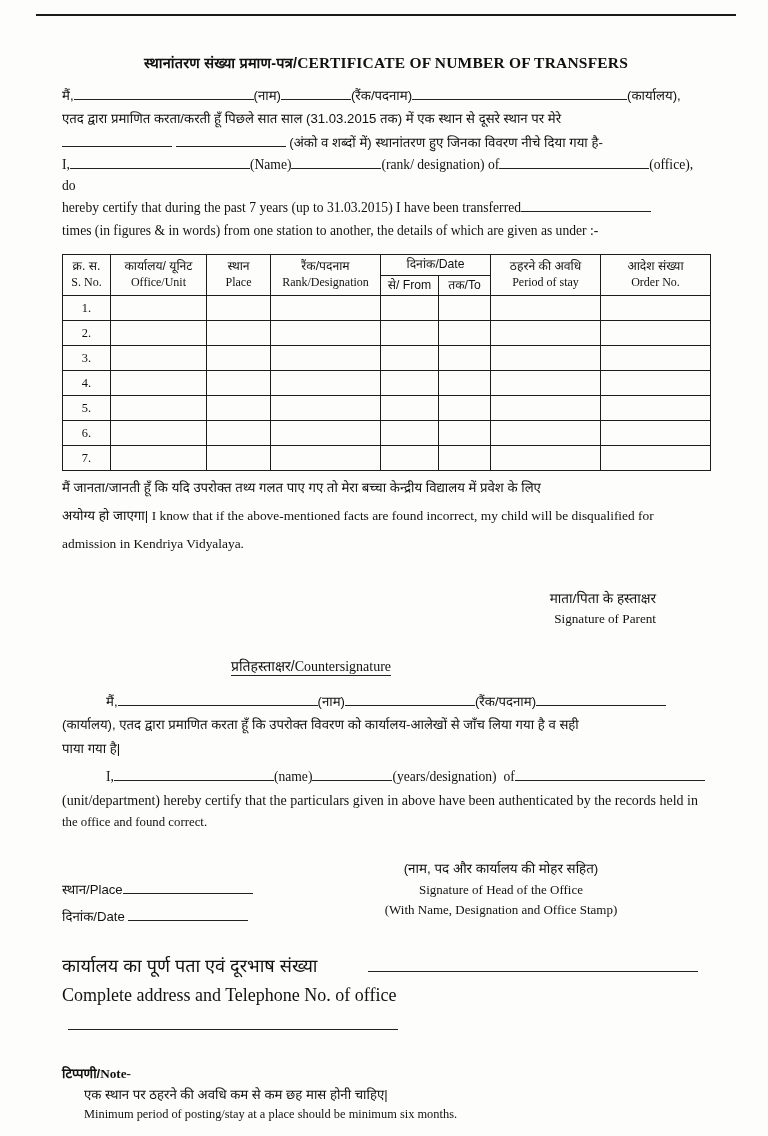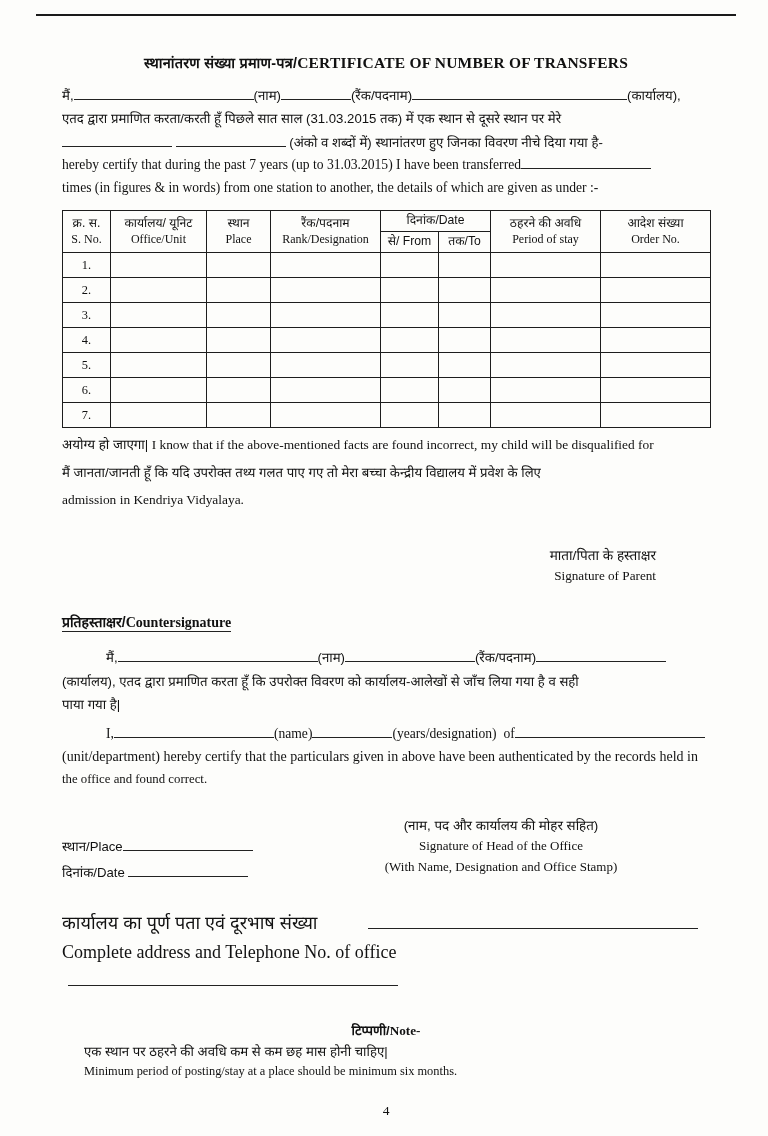--- a/index.html
+++ b/index.html
@@ -97,21 +97,22 @@
   .sig-block {
     text-align: right;
     margin-top: 34px;
     padding-right: 54px;
     line-height: 1.55;
     font-size: 13.2px;
   }
   .sig-block .dev { font-size: 13.6px; }
 
   .counter-head {
-    font-weight: bold;
+    text-align: center;
+    font-weight: normal;
     font-size: 14px;
     margin: 26px 0 16px 0;
     padding-right: 150px;
   }
   .counter-head span { border-bottom: 1px solid #222; padding-bottom: 1px; }
   .indent2 { padding-left: 44px; }
 
   .sig2 {
     text-align: center;
     margin-top: 26px;
@@ -131,21 +132,21 @@
   .addr {
     margin-top: 22px;
     font-size: 18px;
     line-height: 1.6;
   }
   .note {
     margin-top: 26px;
     font-size: 13.2px;
     line-height: 1.55;
   }
-  .note-title { font-weight: bold; text-align: center; }
+  .note-title { font-weight: bold; }
   .note-body { padding-left: 22px; }
   .note-body .en { font-size: 12.4px; }
 
   .pageno {
     text-align: center;
     margin-top: 22px;
     font-size: 13.5px;
   }
 </style>
 </head>
@@ -164,20 +165,23 @@
     <div class="line hi">
       <span>मैं,</span><span class="ul u180"></span><span>(नाम)</span><span class="ul u70"></span><span>(रैंक/पदनाम)</span><span class="ul u215"></span><span>(कार्यालय),</span>
     </div>
 
     <div class="line hi">एतद द्वारा प्रमाणित करता/करती हूँ पिछले सात साल (31.03.2015 तक) में एक स्थान से दूसरे स्थान पर मेरे</div>
 
     <div class="line hi">
       <span class="ul u110"></span>&nbsp;<span class="ul u110"></span>&nbsp;<span>(अंको व शब्दों में) स्थानांतरण हुए जिनका विवरण नीचे दिया गया है-</span>
     </div>
 
+    <div class="line">
+      <span>I,</span><span class="ul u180"></span><span>(Name)</span><span class="ul u90"></span><span>(rank/ designation) of</span><span class="ul u150"></span><span>(office), do</span>
+    </div>
 
     <div class="line">
       <span>hereby certify that during the past 7 years (up to 31.03.2015) I have been transferred</span><span class="ul u130"></span>
     </div>
 
     <div class="line">times  (in figures &amp; in words) from one station to another, the details of which are given as under :-</div>
 
     <table class="tbl">
       <colgroup>
         <col style="width:48px">
@@ -295,25 +299,25 @@
           <td></td>
           <td></td>
           <td></td>
           <td></td>
           <td></td>
           <td></td>
         </tr>
       </tbody>
     </table>
 
+    <div class="para hi">मैं जानता/जानती हूँ कि यदि उपरोक्त तथ्य गलत पाए गए तो मेरा बच्चा केन्द्रीय विद्यालय में प्रवेश के लिए</div>
     <div class="para">
       <span class="dev">अयोग्य हो जाएगा|</span>
       <span>I know that if  the above-mentioned facts are found incorrect, my child will be disqualified for</span>
     </div>
-    <div class="para hi">मैं जानता/जानती हूँ कि यदि उपरोक्त तथ्य गलत पाए गए तो मेरा बच्चा केन्द्रीय विद्यालय में प्रवेश के लिए</div>
     <div class="para">admission in Kendriya Vidyalaya.</div>
 
     <div class="sig-block">
       <div class="dev">माता/पिता के हस्ताक्षर</div>
       <div>Signature of Parent</div>
     </div>
 
     <div class="counter-head">
       <span><span class="dev">प्रतिहस्ताक्षर/</span><span>Countersignature</span></span>
     </div>

